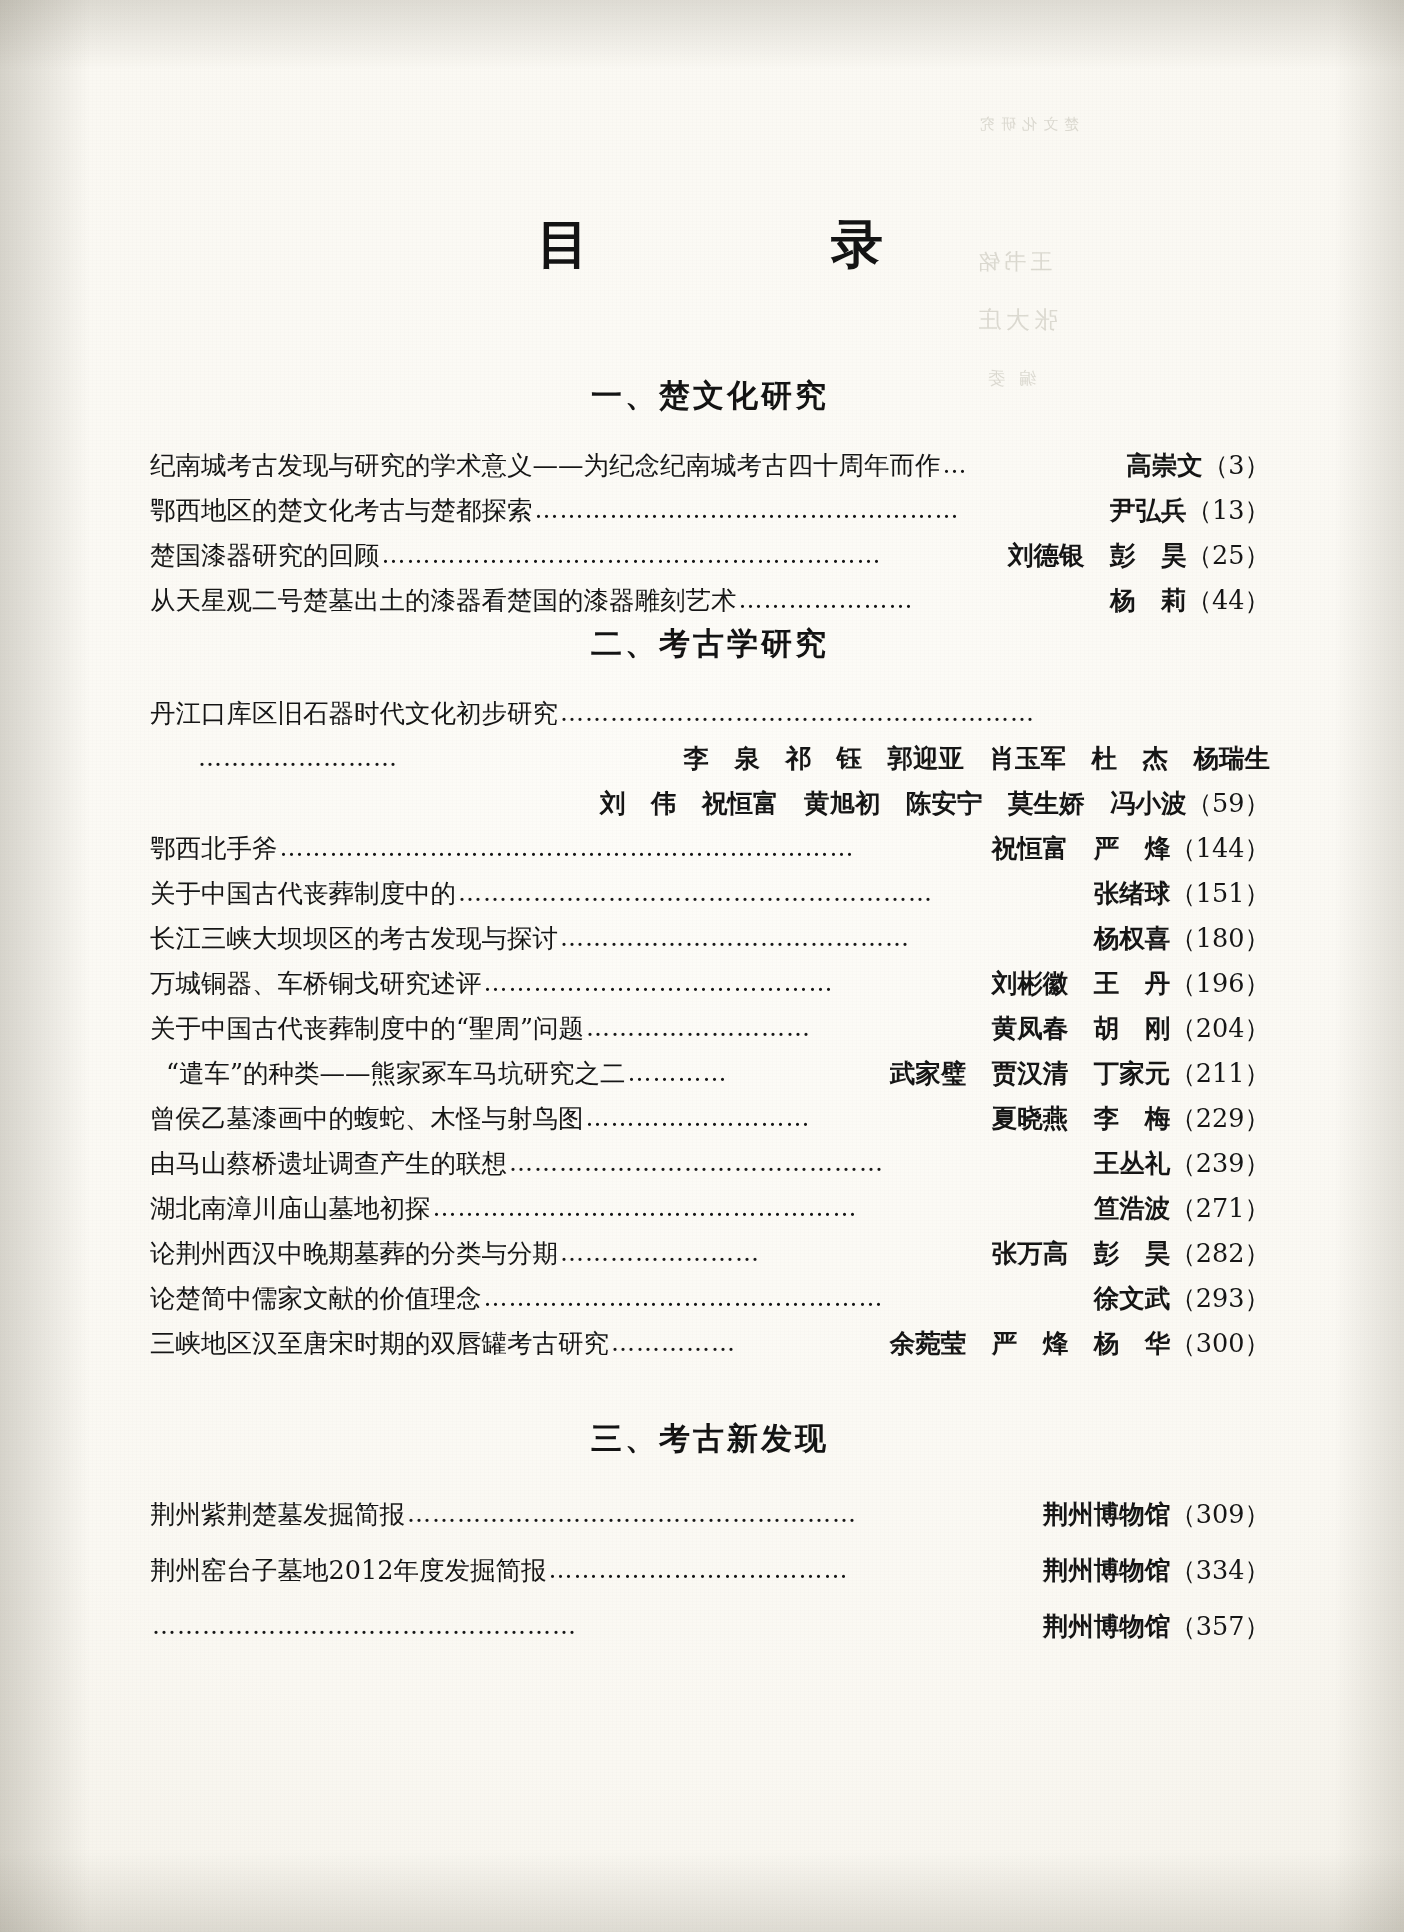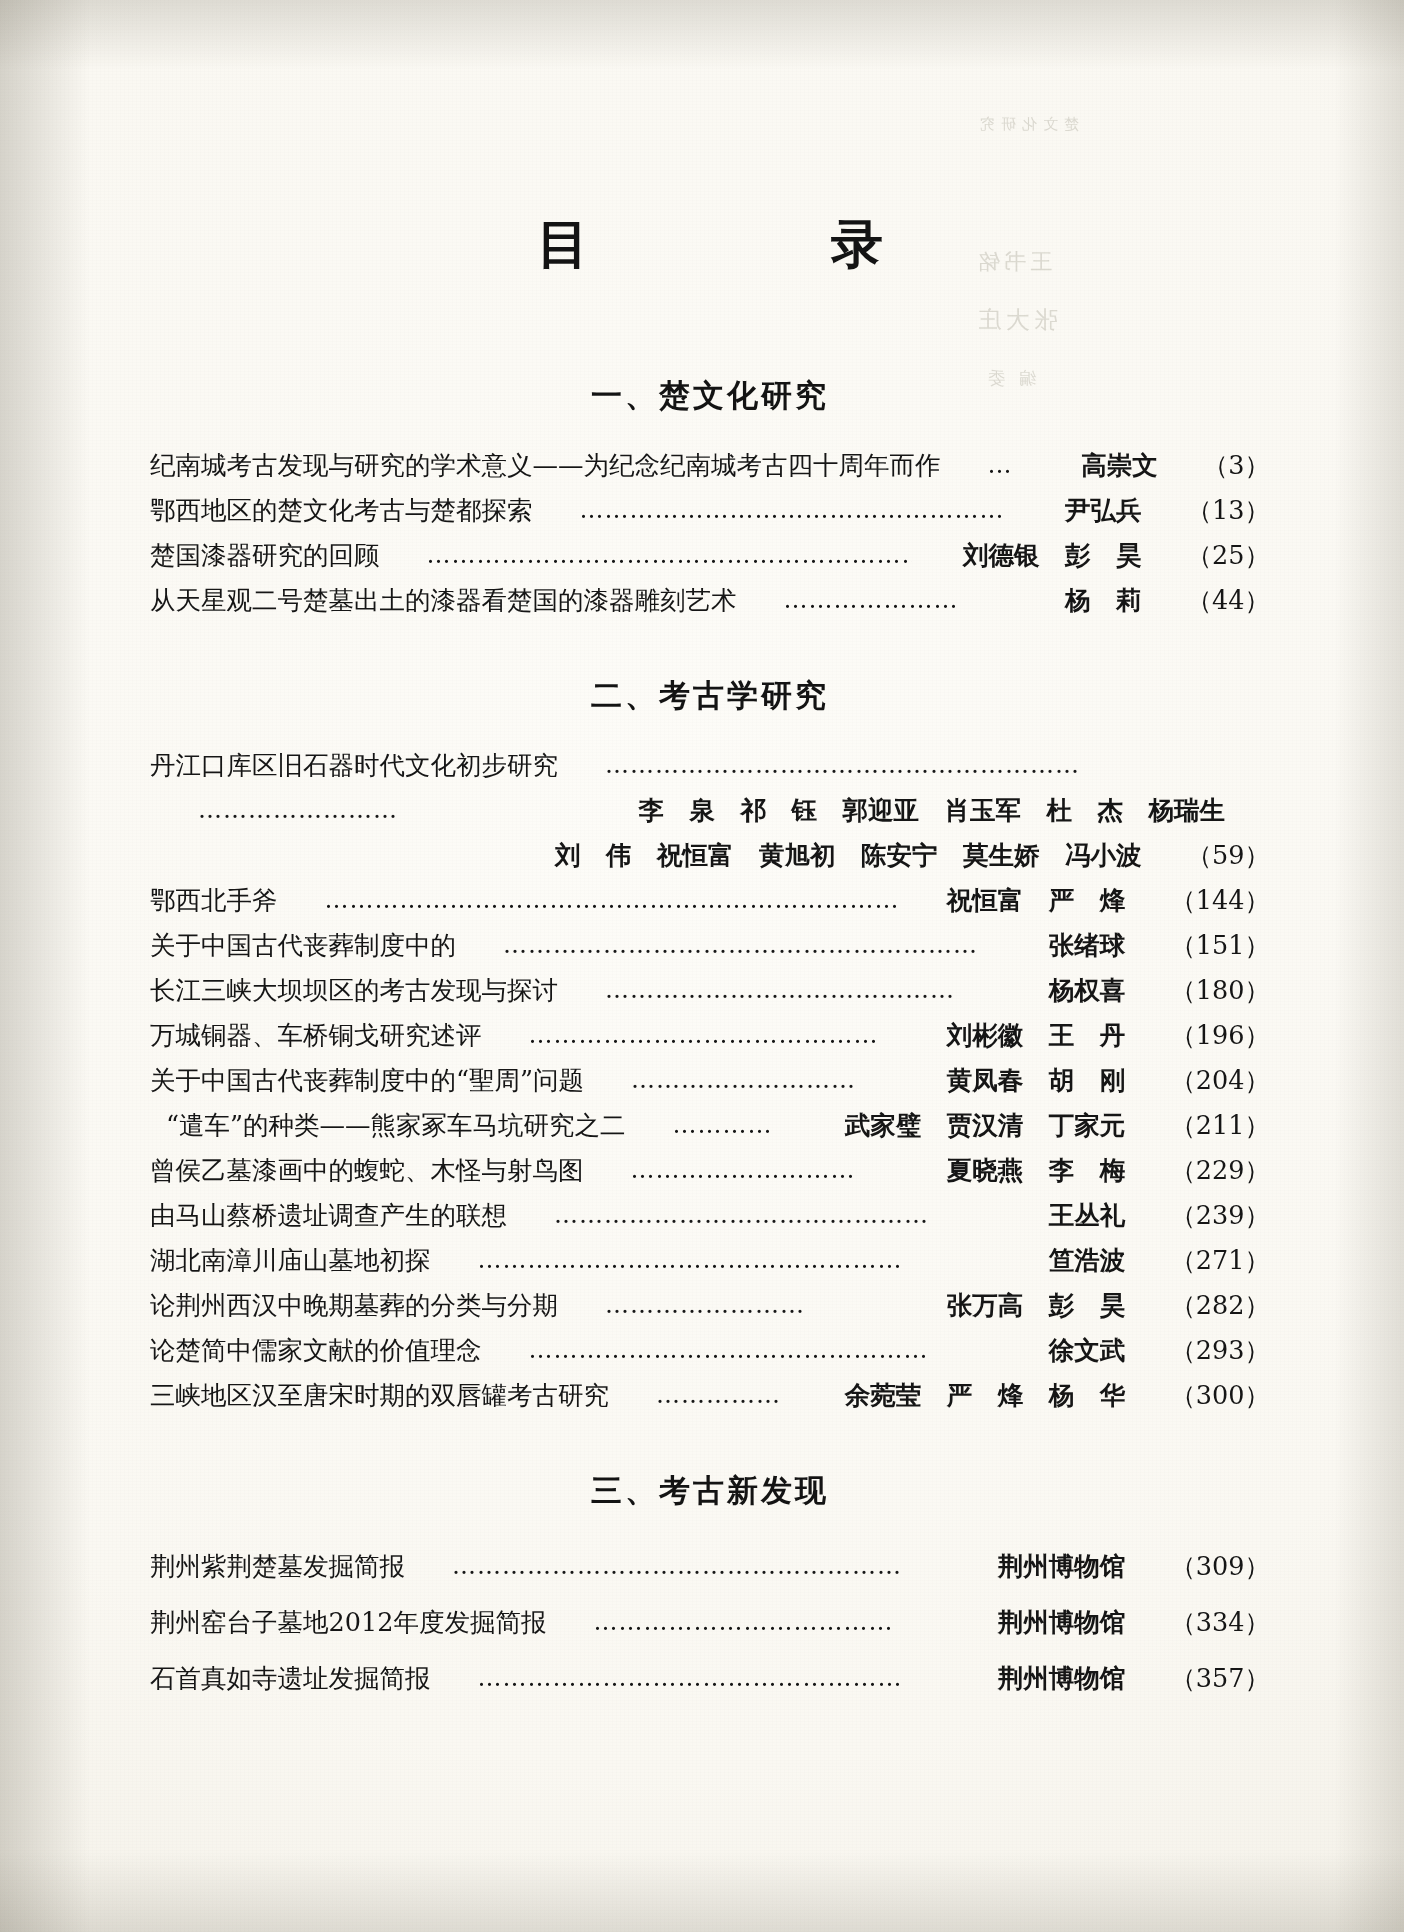--- a/index.html
+++ b/index.html
@@ -90,34 +90,33 @@
   .section-title {
     text-align: center;
     font-family: "DejaVu Sans", sans-serif;
     font-weight: bold;
     font-size: 31px;
     letter-spacing: 3px;
     margin: 0 0 26px 0;
     color: #141414;
   }
   .section-gap-1 { margin-top: 0; }
-  .section-gap-2 { margin-top: 52px; }
+  .section-gap-2 { }
   .section-gap-3 { margin-top: 52px; }
 
   .entries { margin: 0; padding: 0; }
 
   .entry {
     display: flex;
     align-items: center;
     font-family: "DejaVu Serif", serif;
     font-size: 25.5px;
     line-height: 45px;
     color: #161616;
     white-space: nowrap;
-    gap: 45px;
   }
   .entry .title {
     flex: 0 0 auto;
   }
   .entry .leader {
     flex: 1 1 auto;
     overflow: hidden;
     white-space: nowrap;
     color: #161616;
     font-size: 24px;
@@ -309,21 +308,20 @@
         <span class="authors">荆州博物馆</span>
         <span class="page-no">（309）</span>
       </div>
       <div class="entry">
         <span class="title">荆州窑台子墓地2012年度发掘简报</span>
         <span class="leader">………………………………</span>
         <span class="authors">荆州博物馆</span>
         <span class="page-no">（334）</span>
       </div>
       <div class="entry">
-        <span class="title">石首真如寺遗址发掘简报</span>
         <span class="leader">……………………………………………</span>
         <span class="authors">荆州博物馆</span>
         <span class="page-no">（357）</span>
       </div>
     </div>
 
   </div>
 
   <div class="grain"></div>
   <div class="page-shadow-left"></div>

